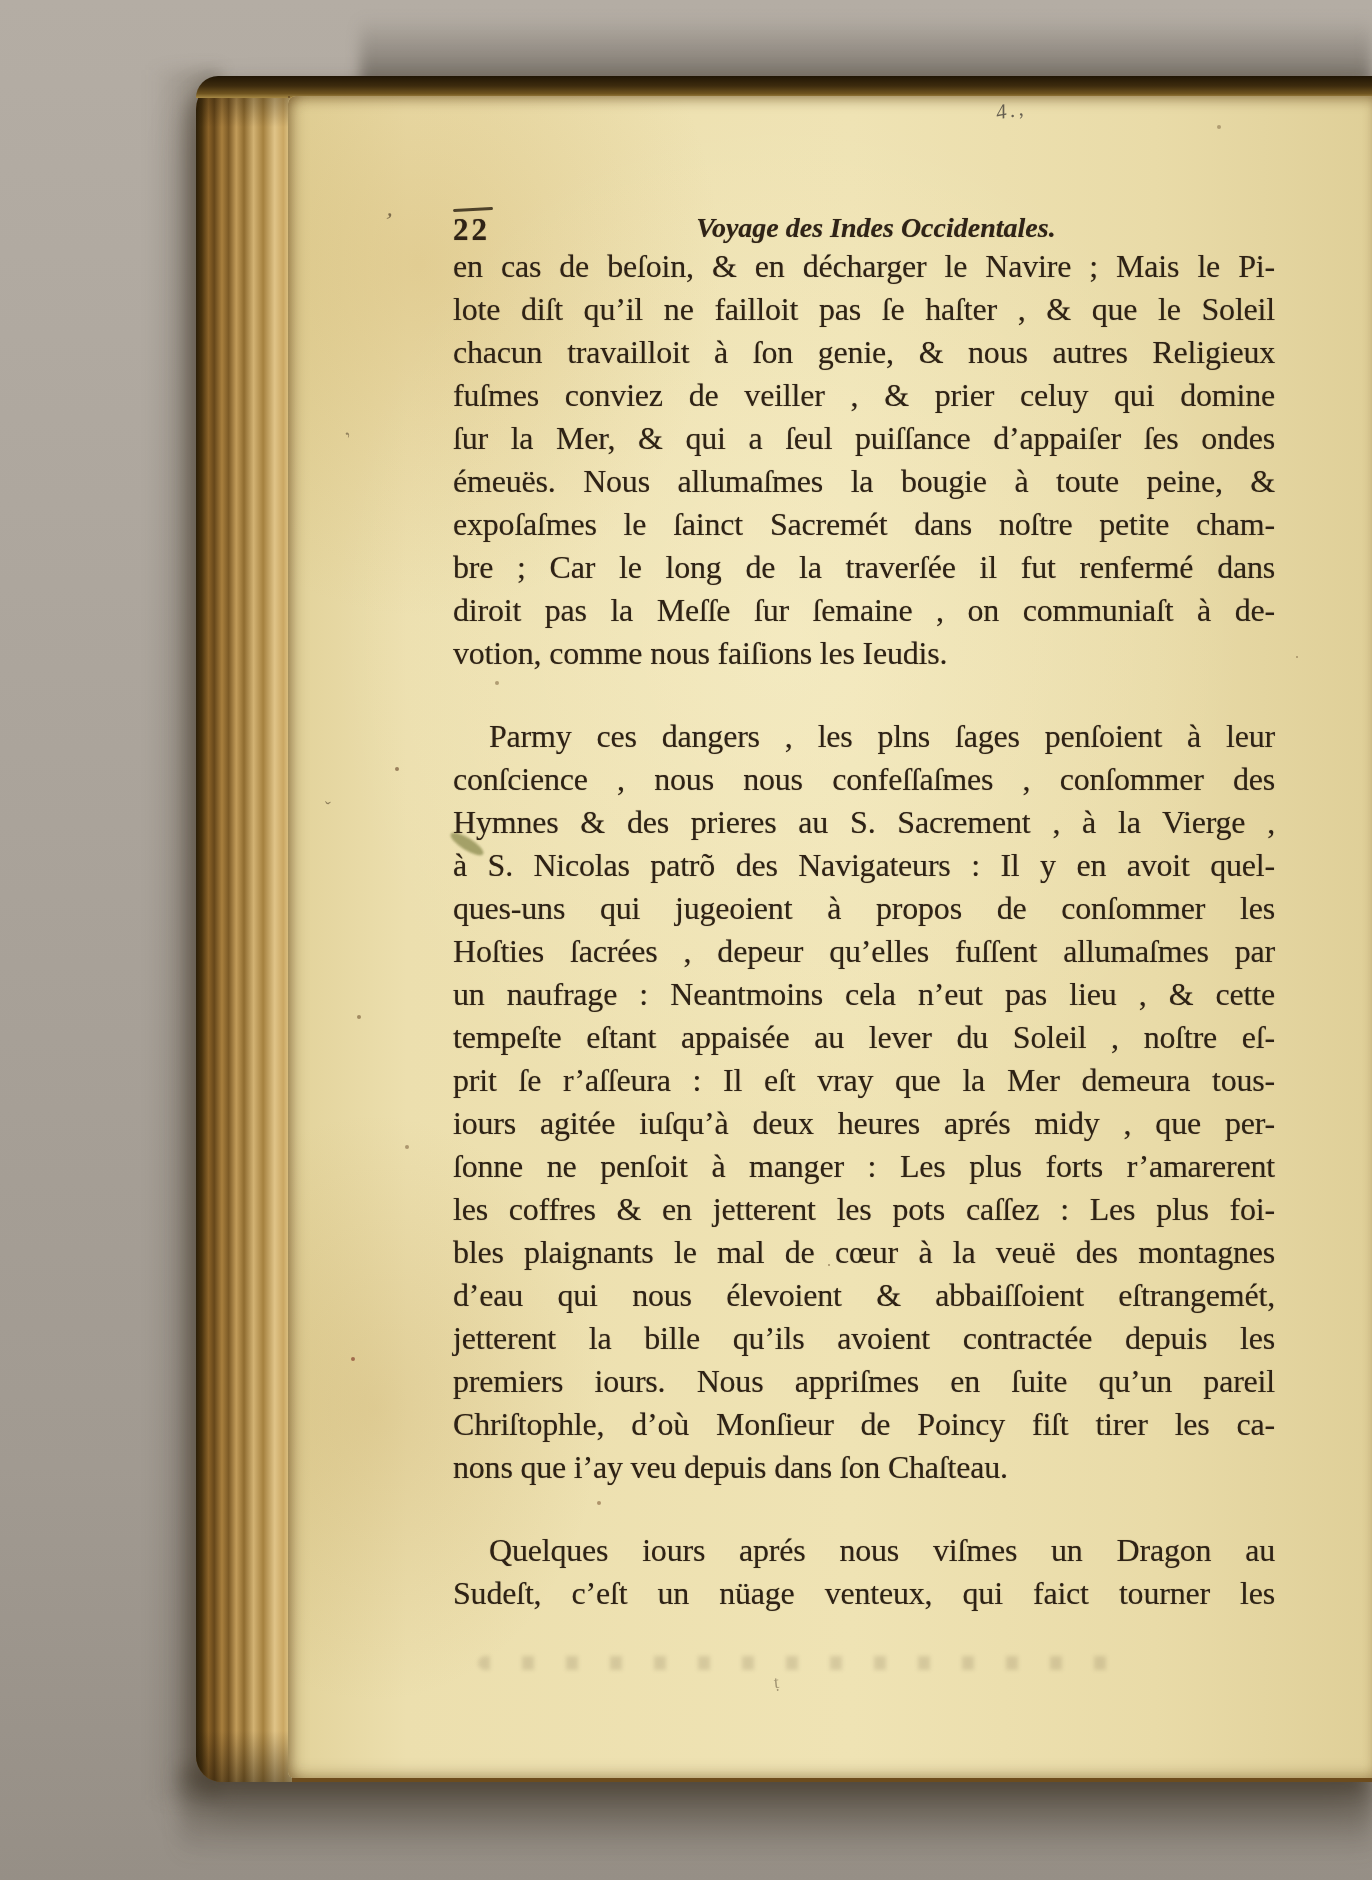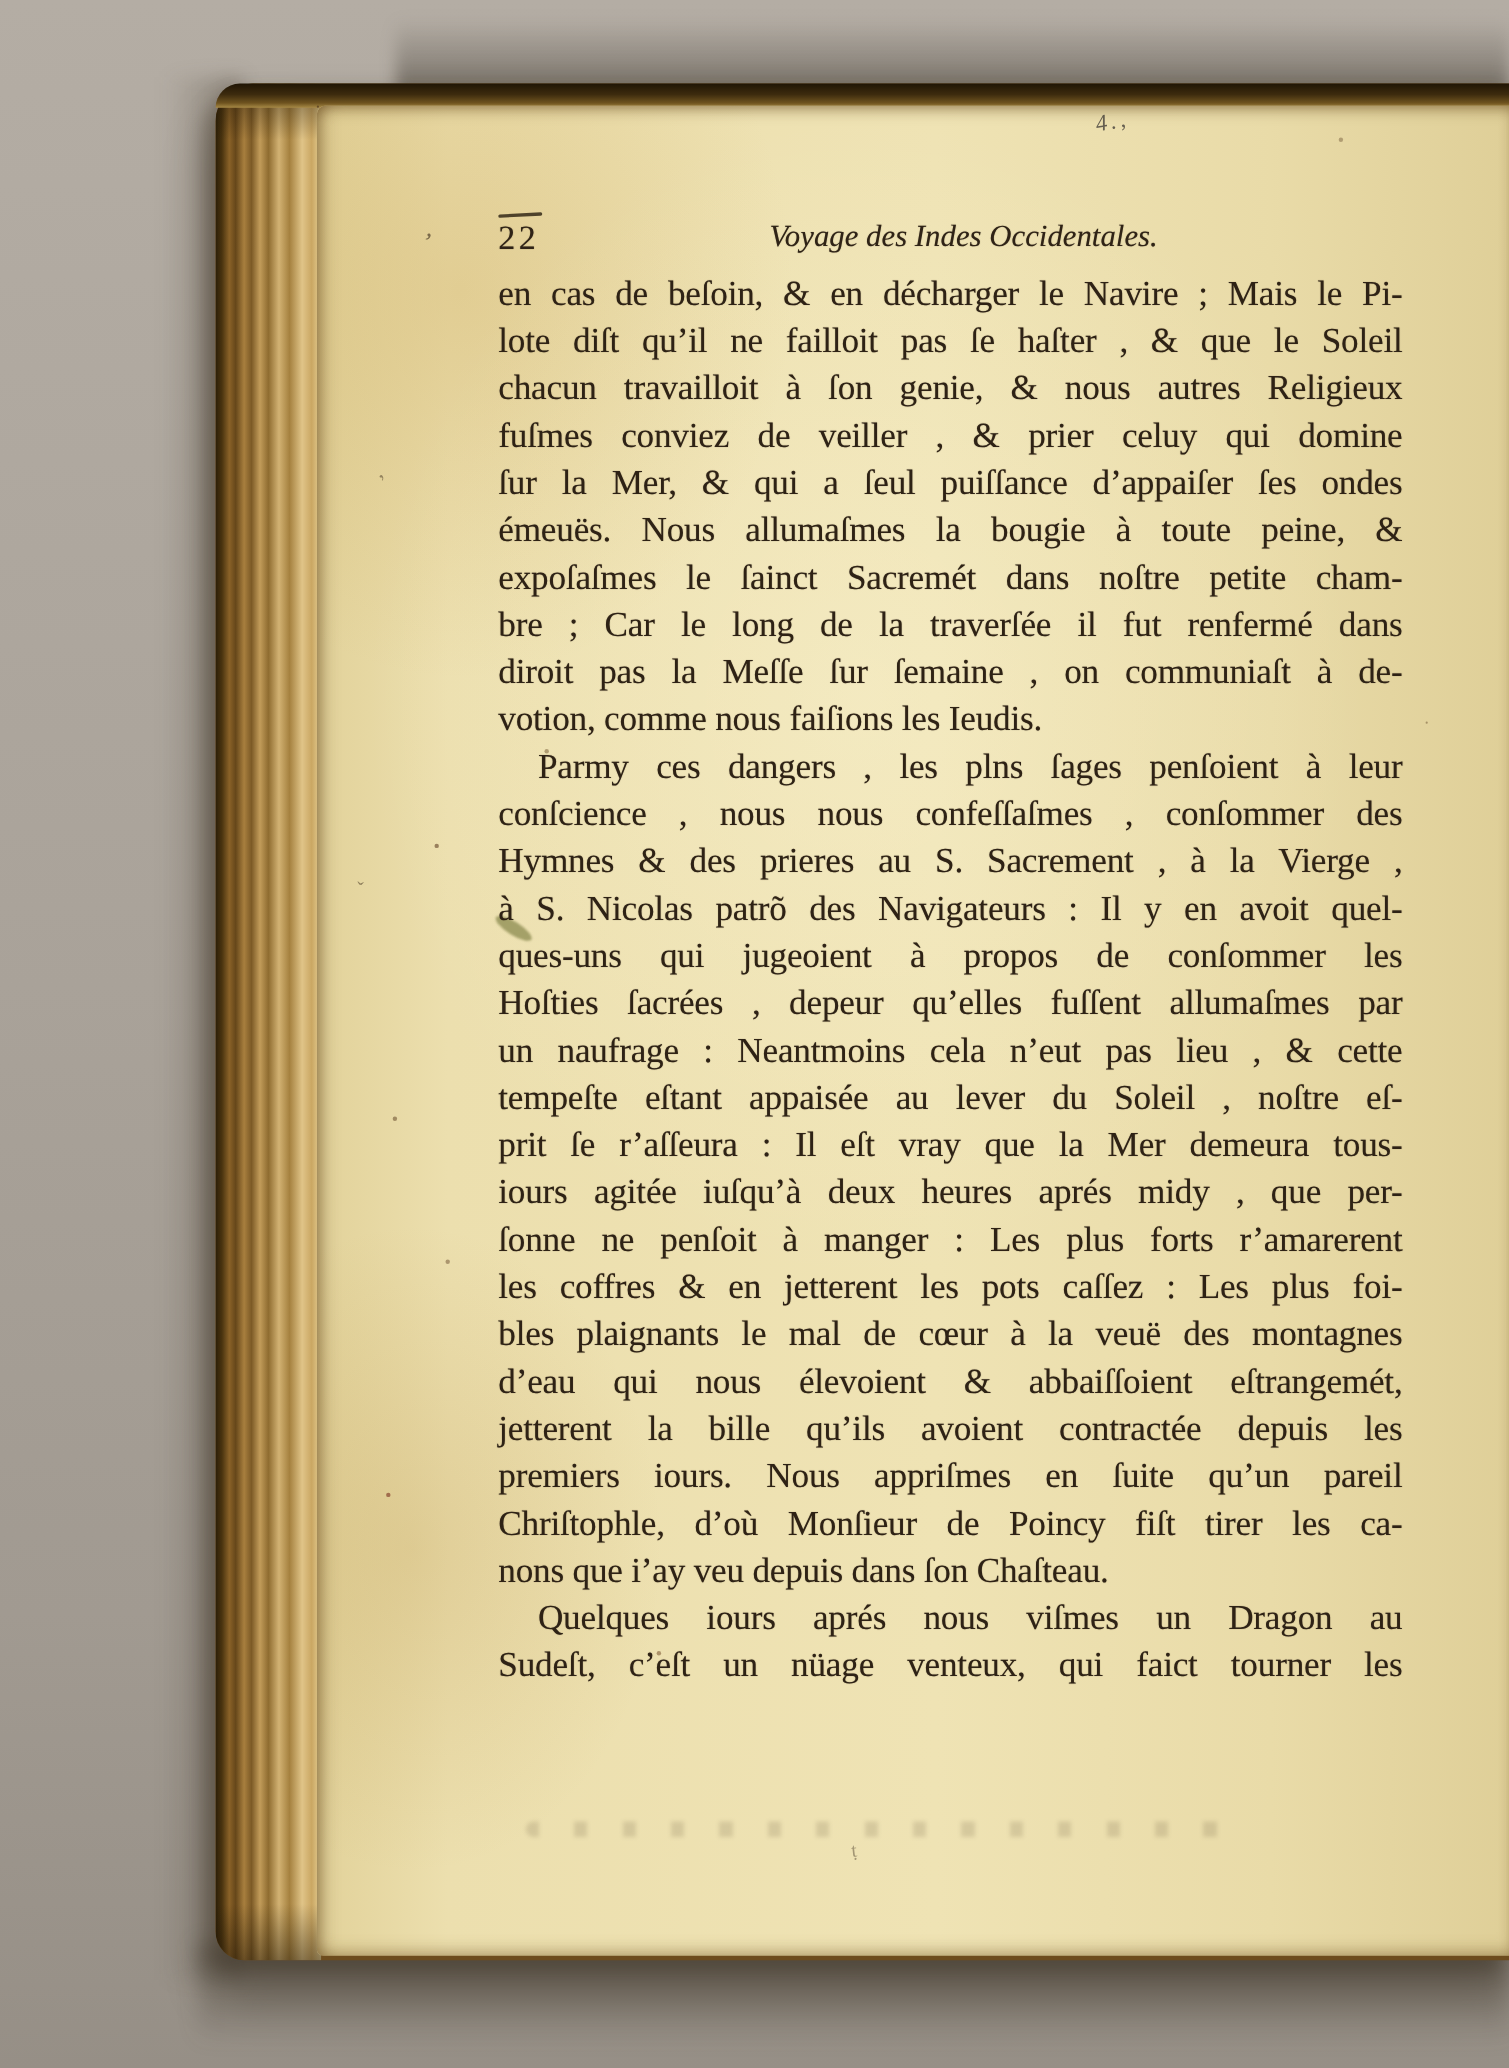--- a/index.html
+++ b/index.html
@@ -77,22 +77,22 @@
   .mark-a{left:96px;top:112px;transform:rotate(14deg);}
   .mark-b{left:52px;top:322px;transform:rotate(-40deg);font-size:20px;opacity:.5;}
   .mark-c{left:36px;top:702px;transform:rotate(8deg);font-size:18px;opacity:.55;}
   .handwritten{
     position:absolute;left:708px;top:2px;
     font-size:21px;font-style:italic;letter-spacing:3px;
     color:#45403a;opacity:.8;transform:rotate(-10deg);
   }
   
   .header{
-    position:absolute;left:165px;top:98px;width:822px;height:44px;
-    display:flex;align-items:center;color:#2f2316;
+    position:absolute;left:165px;top:116px;width:822px;height:44px;
+    display:flex;align-items:flex-start;color:#2f2316;font-weight:bold;
   }
   .pagenum{
     width:110px;font-size:31px;letter-spacing:3px;position:relative;
     text-shadow:0 0 1px rgba(47,35,22,.5);
   }
   .pagenum-overline{
     position:absolute;left:0;top:-4px;width:40px;height:3px;
     background:rgba(40,30,15,.8);border-radius:2px;transform:rotate(-3deg);
   }
   .running-title{
@@ -103,21 +103,21 @@
   
   .textblock{
     position:absolute;left:165px;top:149px;width:822px;color:#2e2215;
   }
   .line{
     font-size:32px;line-height:43px;height:43px;white-space:nowrap;
     letter-spacing:-0.2px;
     text-align:justify;text-align-last:justify;white-space:normal;
     text-shadow:0 0 1px rgba(46,34,21,.45);
   }
-  .line.indent{text-indent:36px;}
+  .line.indent{text-indent:36px;margin-top:40px;}
   .line.lastline{text-align-last:left;}
   
   .bleed{
     position:absolute;left:190px;top:1560px;width:660px;height:14px;
     background:repeating-linear-gradient(90deg,rgba(90,75,50,.30) 0 12px,rgba(90,75,50,0) 12px 44px);
     filter:blur(2px);opacity:.55;border-radius:7px;
   }
   .bleed-mark{
     position:absolute;left:486px;top:1576px;font-size:18px;color:#5a4c36;
     opacity:.5;transform:rotate(-6deg);

